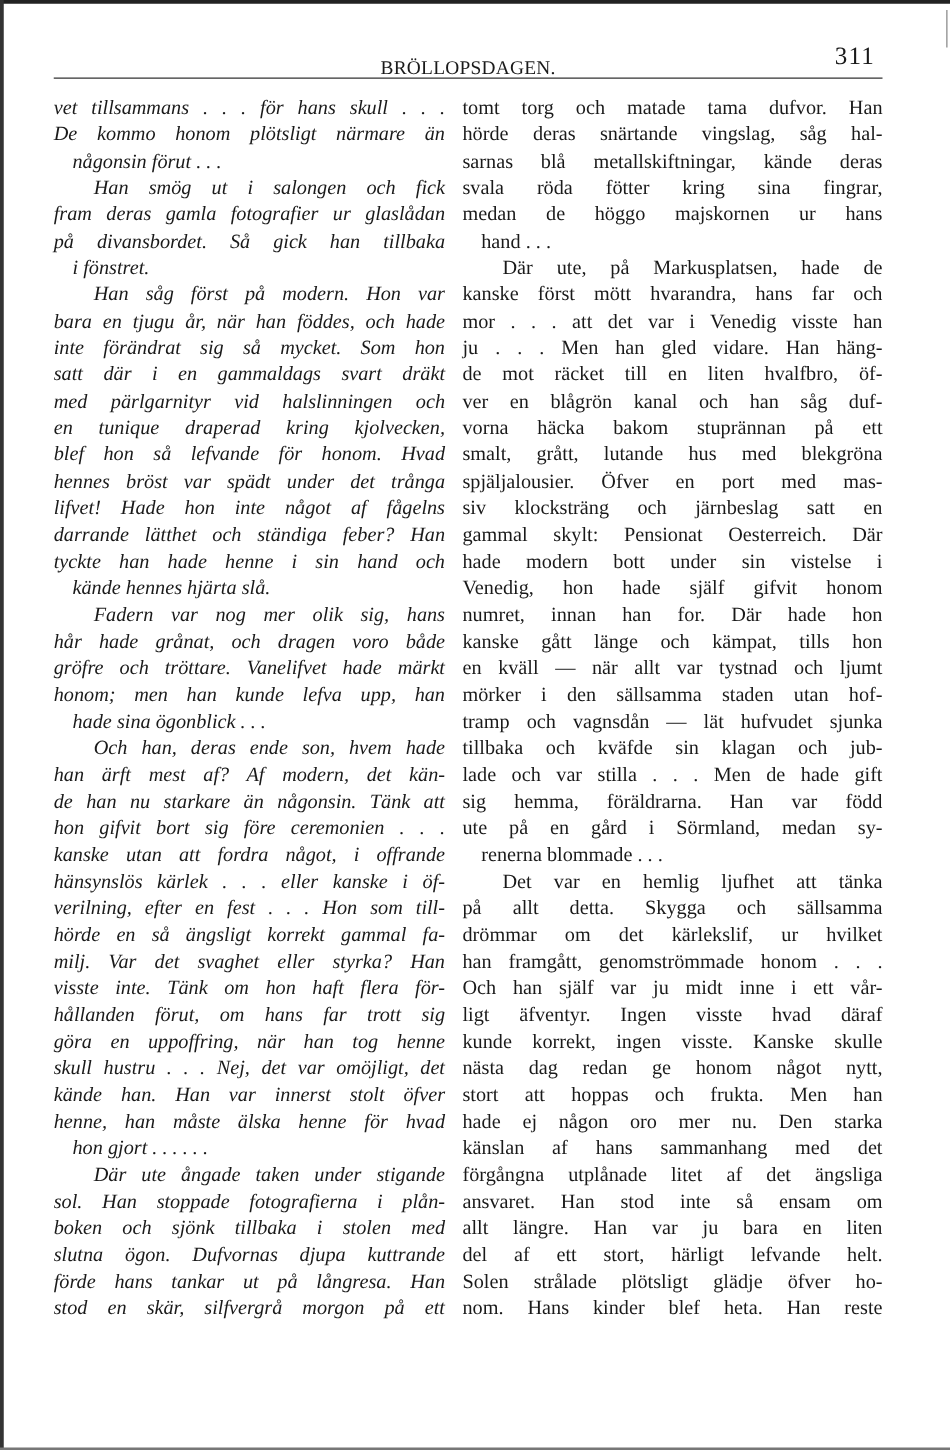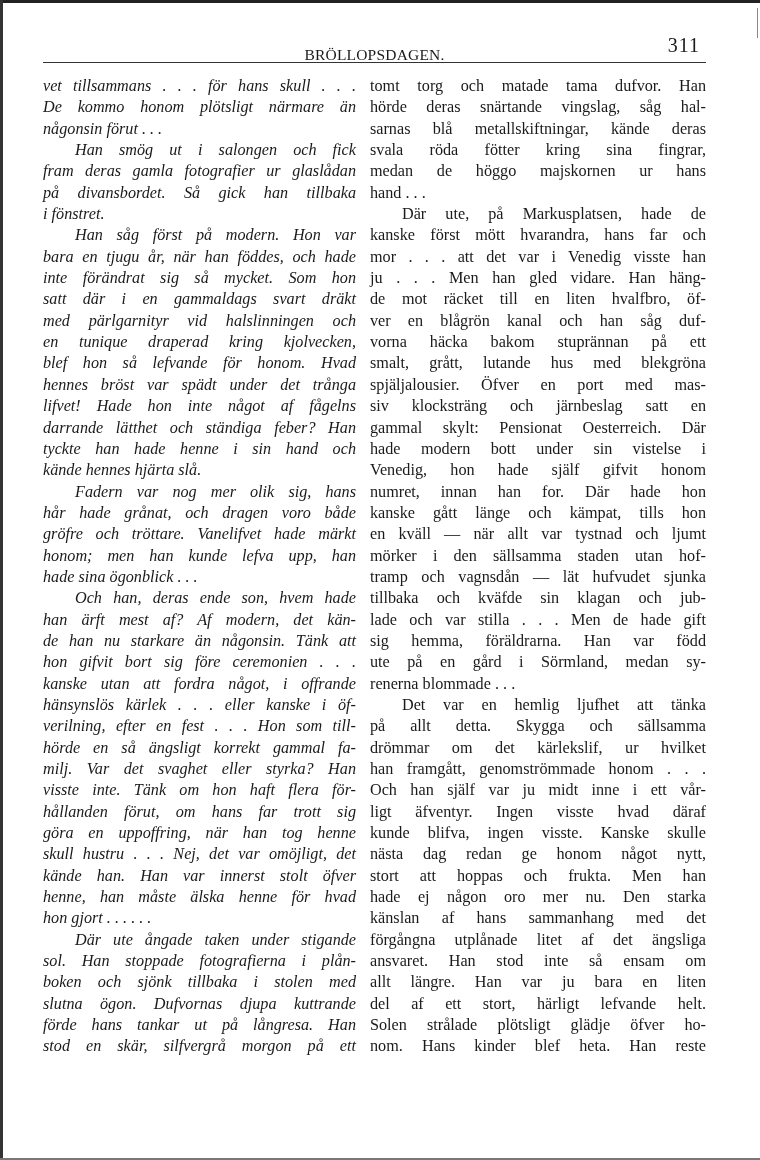--- a/index.html
+++ b/index.html
@@ -24,21 +24,21 @@
     font-family:"Liberation Serif", serif; font-size:20px; letter-spacing:1px;
   }
   .column { position:absolute; top:76px; }
   .col-left { left:43px; width:313px;font-style:italic; }
   .col-right { left:370px; width:336px; }
   .line {
     height:21.35px; line-height:21.35px; font-family:"Liberation Serif", serif;
     font-size:16.2px; white-space:nowrap; text-align:justify; text-align-last:justify;
     overflow:visible;
   }
-  .line.last { text-align-last:left; }
+  .line.last { text-align-last:left;margin-left:15px; }
   .line.indent { padding-left:32px; }
 </style>
 </head>
 <body>
 
 <div class="scan-edge-top"></div>
 <div class="scan-edge-left"></div>
 <div class="scan-edge-right"></div>
 <div class="scan-edge-bottom"></div>
 
@@ -124,21 +124,21 @@
     <div class="line">lade och var stilla . . . Men de hade gift</div>
     <div class="line">sig hemma, föräldrarna. Han var född</div>
     <div class="line">ute på en gård i Sörmland, medan sy-</div>
     <div class="line last">renerna blommade . . .</div>
     <div class="line indent">Det var en hemlig ljufhet att tänka</div>
     <div class="line">på allt detta. Skygga och sällsamma</div>
     <div class="line">drömmar om det kärlekslif, ur hvilket</div>
     <div class="line">han framgått, genomströmmade honom . . .</div>
     <div class="line">Och han själf var ju midt inne i ett vår-</div>
     <div class="line">ligt äfventyr. Ingen visste hvad däraf</div>
-    <div class="line">kunde blifva, ingen visste. Kanske skulle</div>
+    <div class="line">kunde korrekt, ingen visste. Kanske skulle</div>
     <div class="line">nästa dag redan ge honom något nytt,</div>
     <div class="line">stort att hoppas och frukta. Men han</div>
     <div class="line">hade ej någon oro mer nu. Den starka</div>
     <div class="line">känslan af hans sammanhang med det</div>
     <div class="line">förgångna utplånade litet af det ängsliga</div>
     <div class="line">ansvaret. Han stod inte så ensam om</div>
     <div class="line">allt längre. Han var ju bara en liten</div>
     <div class="line">del af ett stort, härligt lefvande helt.</div>
     <div class="line">Solen strålade plötsligt glädje öfver ho-</div>
     <div class="line">nom. Hans kinder blef heta. Han reste</div>

